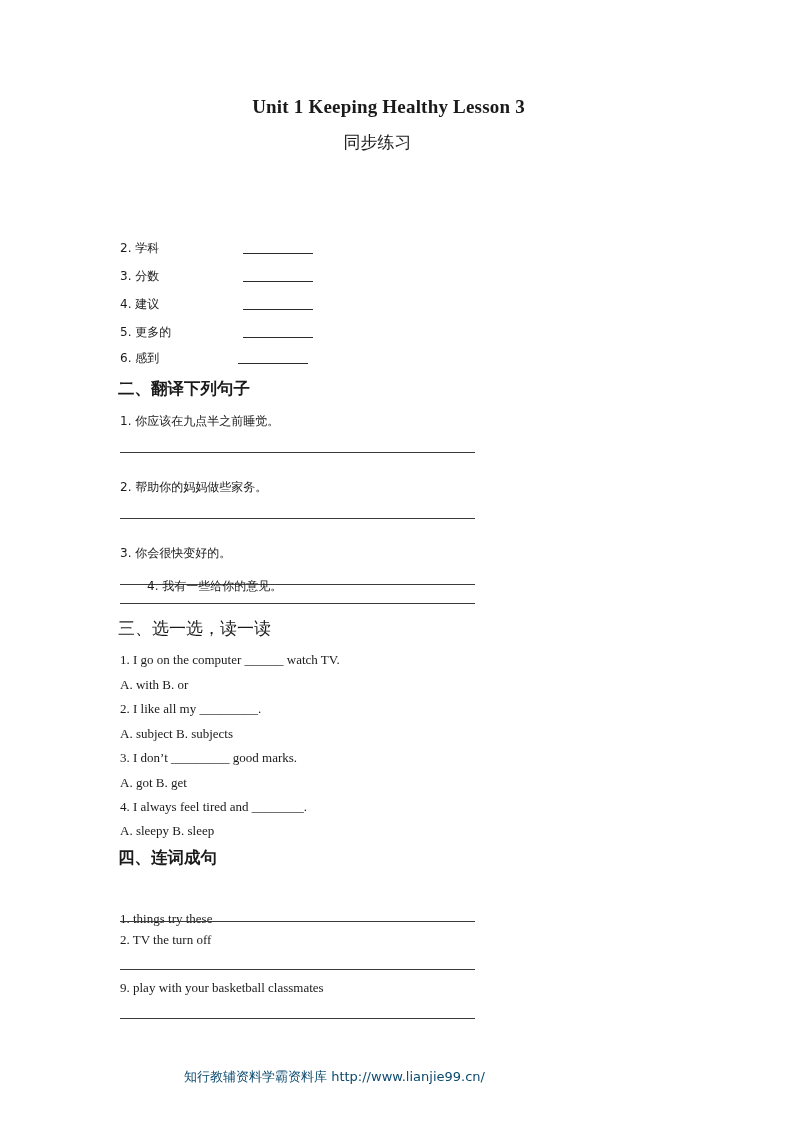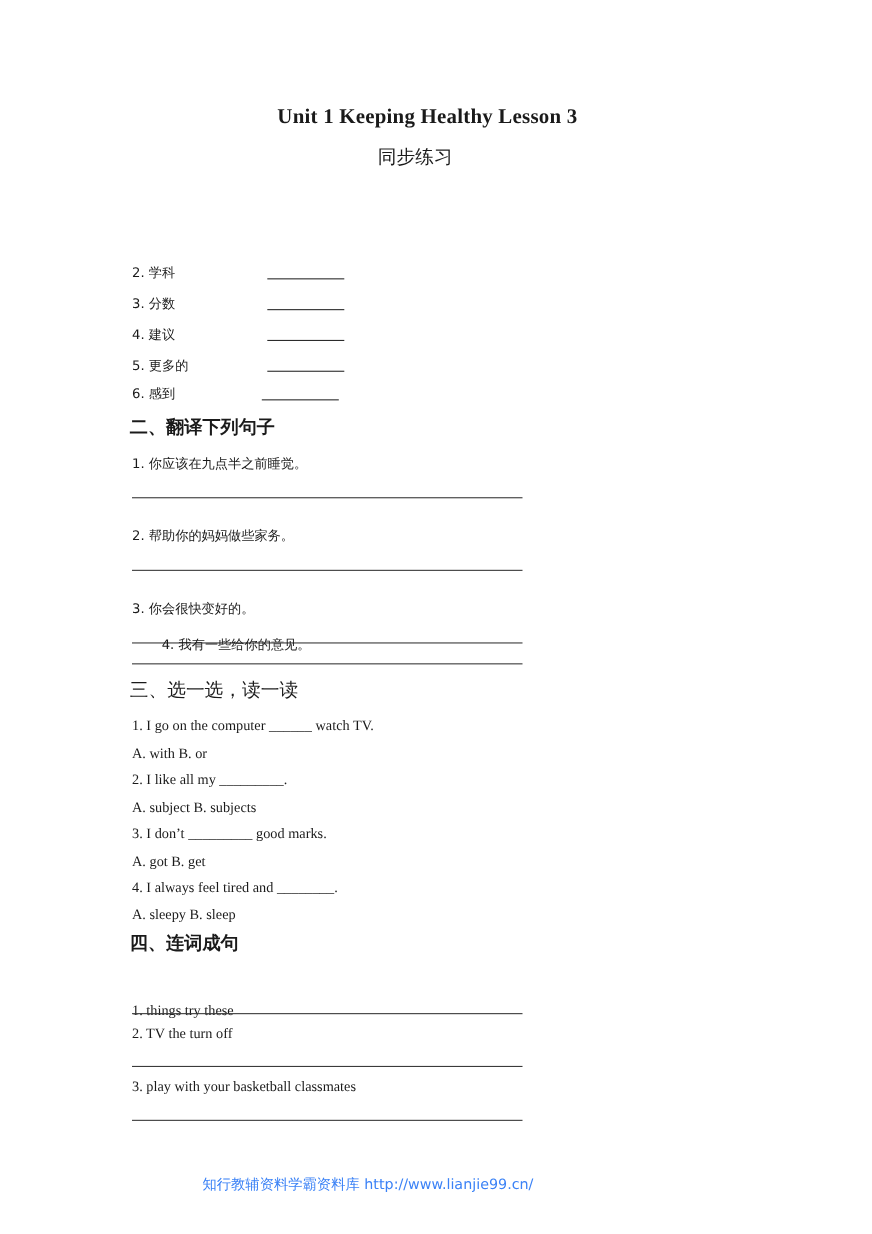--- a/index.html
+++ b/index.html
@@ -105,21 +105,21 @@
 
   
   .footer {
     position: absolute;
     left: 0;
     top: 1068px;
     width: 669px;
     text-align: center;
     font-family: "DejaVu Sans", "Liberation Sans", sans-serif;
     font-size: 13px;
-    color: #3b82f6;
+    color: #0c4a6e;
   }
 </style>
 </head>
 <body>
 
 <div class="page">
 
   <div class="doc-title">Unit 1 Keeping Healthy Lesson 3</div>
   <div class="doc-subtitle">同步练习</div>
 
@@ -174,18 +174,18 @@
   <div class="txt en" style="left:120px; top:823px;">A. sleepy        B. sleep</div>
 
   <div class="sec-heading bold" style="top:847px;">四、连词成句</div>
 
   <div class="txt en" style="left:120px; top:884px;margin-top:27px;">1. things try these</div>
   <div class="answer-rule" style="top:921px;"></div>
 
   <div class="txt en" style="left:120px; top:932px;">2. TV the turn off</div>
   <div class="answer-rule" style="top:969px;"></div>
 
-  <div class="txt en" style="left:120px; top:980px;">3. play with your basketball classmates</div>
+  <div class="txt en" style="left:120px; top:980px;">9. play with your basketball classmates</div>
   <div class="answer-rule" style="top:1018px;"></div>
 
   <div class="footer">知行教辅资料学霸资料库 http://www.lianjie99.cn/</div>
 
 </div>
 
 </body></html>

